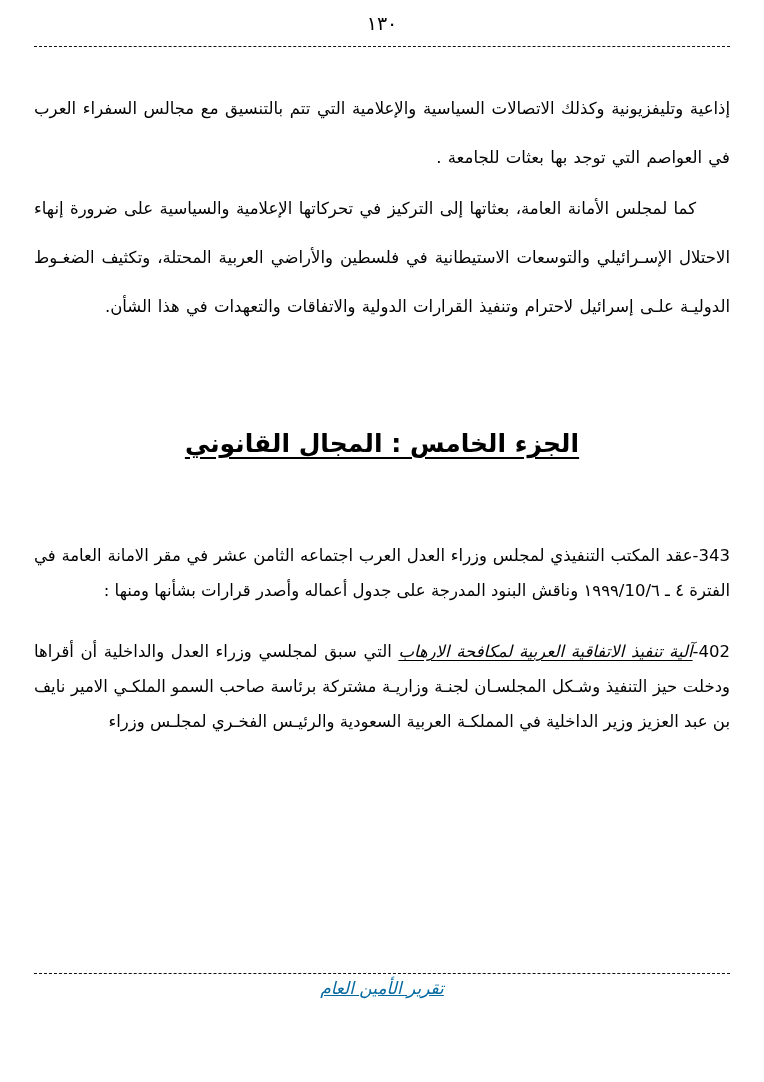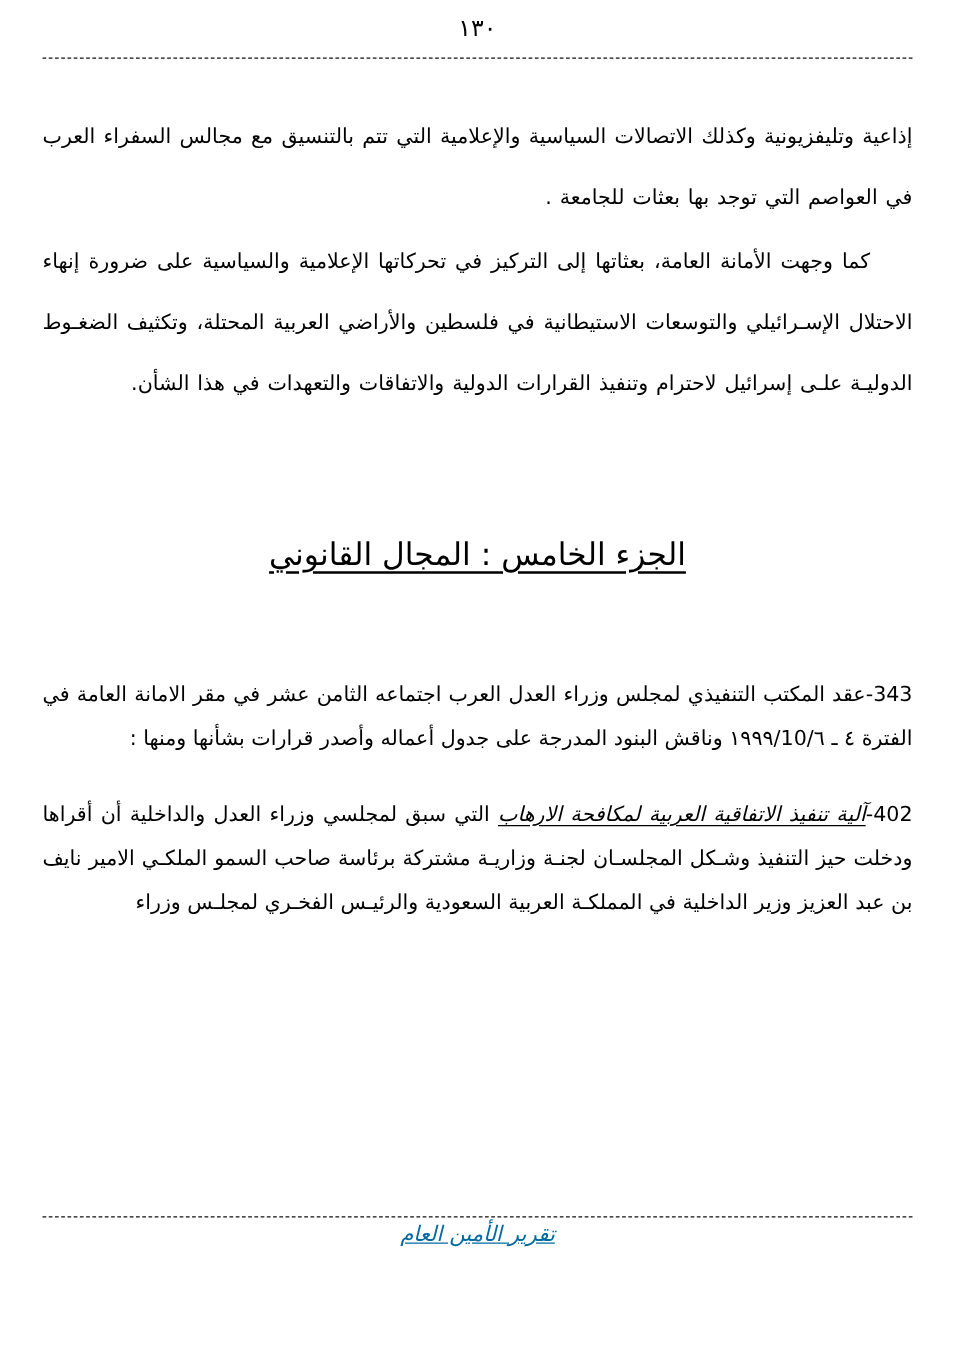--- a/index.html
+++ b/index.html
@@ -66,21 +66,21 @@
   p.indent {
     text-indent: 34px;
   }
   .spacer-lg { height: 96px; }
   .spacer-md { height: 54px; }
   .spacer-sm { height: 26px; }
 
   .section-title {
     text-align: center;
     font-size: 25px;
-    font-weight: normal;
+    font-weight: bold;
     text-decoration: underline;
     text-underline-offset: 5px;
     margin: 0;
     letter-spacing: 0px;
   }
   .subsection-title {
     text-align: center;
     font-size: 17px;
     text-decoration: underline;
     text-underline-offset: 4px;
@@ -119,21 +119,21 @@
 <div class="page">
 
   <div class="page-number">١٣٠</div>
 
   <div class="rule-top"></div>
 
   <div class="content">
 
     <p class="body-par">إذاعية وتليفزيونية وكذلك الاتصالات السياسية والإعلامية التي  تتم بالتنسيق مع مجالس السفراء العرب في العواصم التي توجد بها بعثات للجامعة .</p>
 
-    <p class="body-par indent">كما وجهت الأمانة العامة، بعثاتها إلى التركيز في تحركاتها الإعلامية والسياسية على ضرورة إنهاء الاحتلال  الإسـرائيلي والتوسعات الاستيطانية في فلسطين والأراضي العربية المحتلة، وتكثيف الضغـوط الدوليـة علـى إسرائيل لاحترام وتنفيذ القرارات الدولية والاتفاقات والتعهدات في هذا الشأن.</p>
+    <p class="body-par indent">كما لمجلس الأمانة العامة، بعثاتها إلى التركيز في تحركاتها الإعلامية والسياسية على ضرورة إنهاء الاحتلال  الإسـرائيلي والتوسعات الاستيطانية في فلسطين والأراضي العربية المحتلة، وتكثيف الضغـوط الدوليـة علـى إسرائيل لاحترام وتنفيذ القرارات الدولية والاتفاقات والتعهدات في هذا الشأن.</p>
 
     <div class="spacer-lg"></div>
 
     <h1 class="section-title">الجزء الخامس : المجال القانوني</h1>
 
     <div class="spacer-md"></div>
 
 
     <div class="spacer-sm"></div>
 

